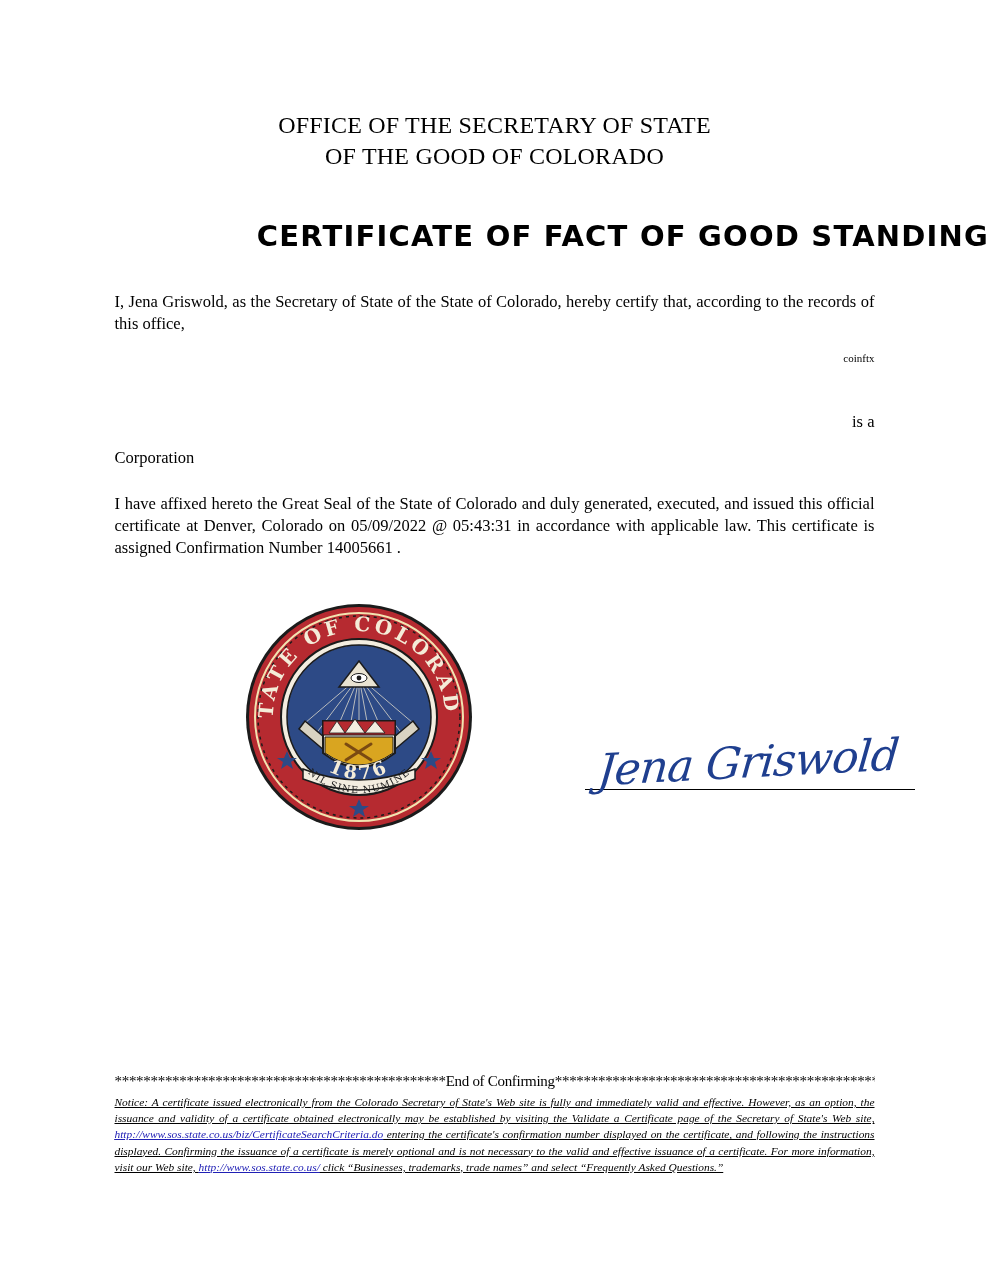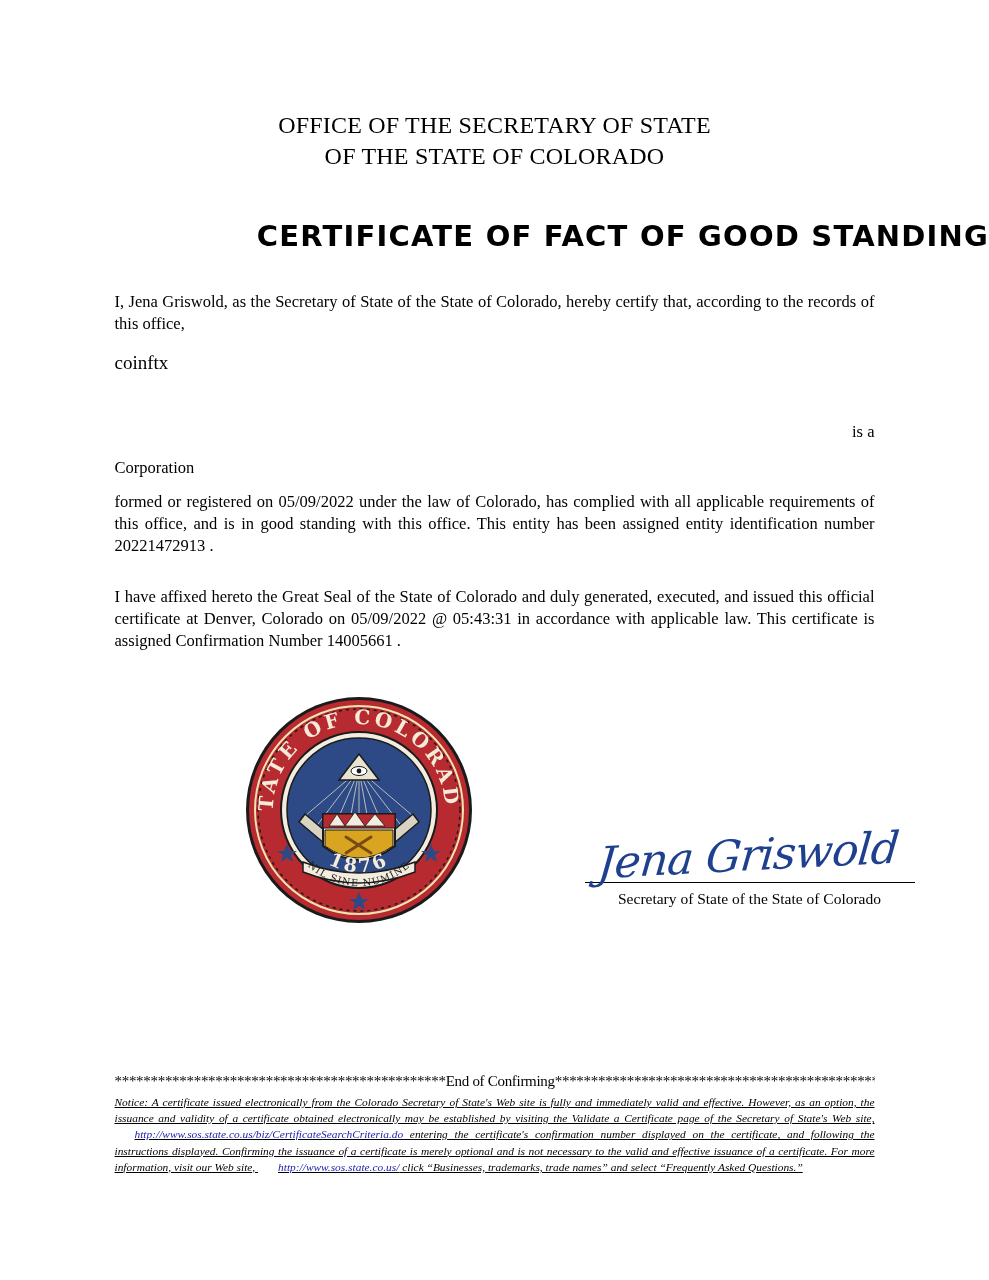--- a/index.html
+++ b/index.html
@@ -44,22 +44,22 @@
     width: 760px;
     padding-top: 38px;
   }
   p.para {
     font-size: 16.5px;
     line-height: 1.33;
     text-align: justify;
     margin: 0 0 17px 0;
   }
   .entity-name {
-    text-align: left;
-    font-size: 19px;
+    text-align: right;
+    font-size: 11px;
     margin: 14px 0 0 0;
   }
   .is-a {
     text-align: right;
     font-size: 16.5px;
     margin: 48px 0 0 0;
   }
   .entity-type {
     font-size: 16.5px;
     margin: 16px 0 13px 0;
@@ -124,43 +124,42 @@
   .notice {
     font-size: 11.4px;
     font-style: italic;
     line-height: 1.42;
     text-align: justify;
     text-decoration: underline;
     margin-top: 4px;
   }
   .notice .lnk {
     color: #2020b5;
-    margin-left: 20px;
+    text-decoration: underline;
   }
   
   .seal-svg { display: block; }
 </style>
 </head>
 <body>
 
 <div class="page">
 
   <div class="header-block">
     <span class="header-line">OFFICE OF THE SECRETARY OF STATE</span>
-    <span class="header-line">OF THE STATE OF COLORADO</span>
+    <span class="header-line">OF THE GOOD OF COLORADO</span>
   </div>
 
   <div class="cert-title">CERTIFICATE OF FACT OF GOOD STANDING</div>
 
   <div class="body-wrap">
     <p class="para">I, Jena Griswold, as the Secretary of State of the State of Colorado, hereby certify that, according to the records of this office,</p>
     <p class="entity-name">coinftx</p>
     <p class="is-a">is a</p>
     <p class="entity-type">Corporation</p>
-    <p class="para">formed or registered on 05/09/2022   under the law of Colorado, has complied with all applicable requirements of this office, and is in good standing with this office.  This entity has been assigned entity identification number  20221472913 .</p>
     <div class="gap-sm"></div>
     <div class="gap-sm"></div>
     <p class="para">I have affixed hereto the Great Seal of the State of Colorado and duly generated, executed, and issued this official certificate at Denver, Colorado on 05/09/2022  @  05:43:31   in accordance with applicable law.  This certificate is assigned Confirmation Number 14005661         .</p>
 
     <div class="seal-sig-row">
 
       <div class="seal">
         <svg class="seal-svg" width="228" height="228" viewBox="0 0 228 228" xmlns="http://www.w3.org/2000/svg">
           <defs>
             <path id="arcTop" d="M 28,114 A 86,86 0 0 1 200,114" fill="none"></path>
@@ -223,21 +222,20 @@
             <polygon points="42,148 45,155 52,155 46,159 48,166 42,162 36,166 38,159 32,155 39,155"></polygon>
             <polygon points="186,148 189,155 196,155 190,159 192,166 186,162 180,166 182,159 176,155 183,155"></polygon>
             <polygon points="114,196 117,203 124,203 118,207 120,214 114,210 108,214 110,207 104,203 111,203"></polygon>
           </g>
         </svg>
       </div>
 
       <div class="sig-area">
         <div class="sig-script">Jena Griswold</div>
         <div class="sig-line"></div>
-        <div class="sig-caption">Secretary of State of the State of Colorado</div>
       </div>
 
     </div>
   </div>
 
   <div class="footer-wrap">
     <div class="end-line"><span>**********************************************</span><span>End of Confirming</span><span>**********************************************</span></div>
     <div class="notice"><span>Notice: A certificate issued electronically from the Colorado Secretary of State's Web site is fully and immediately valid and effective. However, as an option, the issuance and validity of a certificate obtained electronically may be established by visiting the Validate a Certificate page of the Secretary of State's Web site, </span><span class="lnk">http://www.sos.state.co.us/biz/CertificateSearchCriteria.do</span><span> entering the certificate's confirmation number displayed on the certificate, and following the instructions displayed. Confirming the issuance of a certificate is merely optional and is not necessary to the valid and effective issuance of a certificate. For more information, visit our Web site, </span><span class="lnk">http://www.sos.state.co.us/</span><span> click “Businesses, trademarks, trade names” and select “Frequently Asked Questions.”</span></div>
   </div>
 

